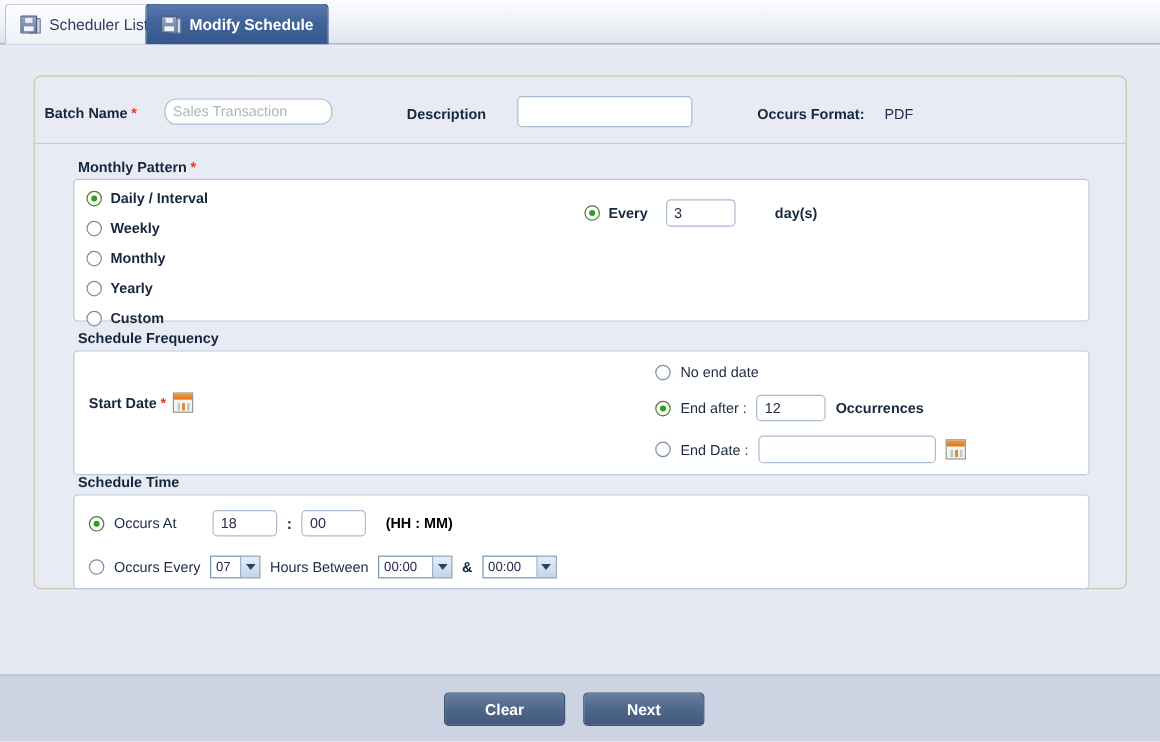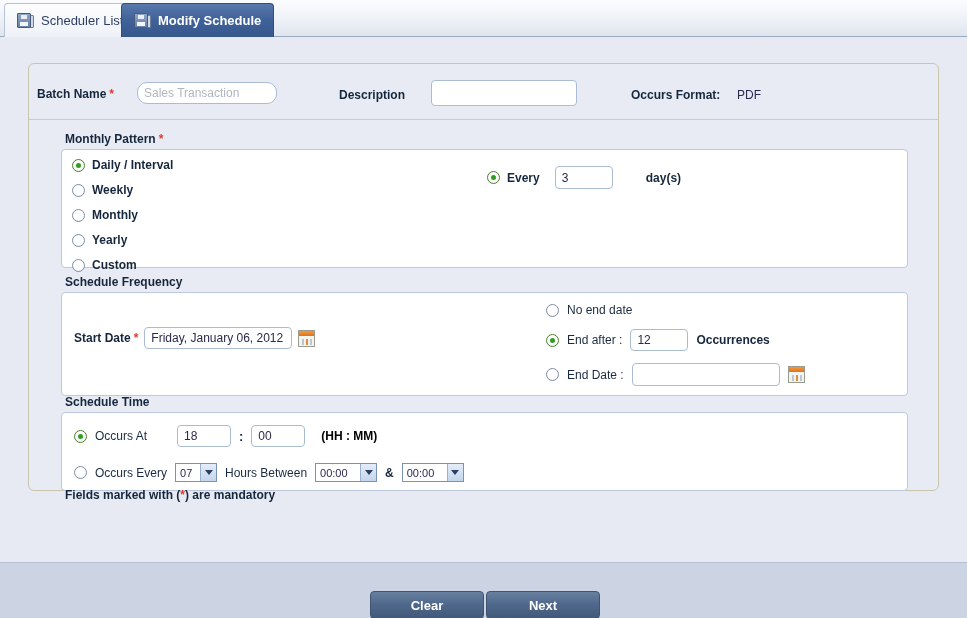--- a/index.html
+++ b/index.html
@@ -307,31 +307,30 @@
     left: 0; top: 562px;
     width: 967px;
     height: 56px;
     background: #ccd3e2;
     border-top: 1px solid #b6bfd2;
     box-sizing: border-box;
   }
   .btn {
     position: absolute;
     top: 14px;
-    width: 114px;
+    width: 101px;
     height: 28px;
     border: 1px solid #3f5472;
     border-radius: 4px;
     background: linear-gradient(to bottom, #68809f 0%, #4e678a 50%, #44597a 100%);
     color: #ffffff;
     font-family: "Liberation Sans", sans-serif;
     font-size: 13px;
     font-weight: bold;
     cursor: pointer;
-    margin-top: 14px;
   }
   #btn-clear { left: 370px; }
   #btn-next  { left: 486px; }
 </style>
 </head>
 <body>
 
 <div class="tabbar">
   <div class="tab tab-inactive">
     <span class="disk-icon">
@@ -410,21 +409,20 @@
   </div>
 
   <div class="group" id="grp-frequency">
     <div class="group-title">Schedule Frequency</div>
     <div class="group-box" id="box-frequency">
 
       <div class="start-row">
         <span class="lbl">
           <span>Start Date</span><span class="req">*</span>
         </span>
-        <input class="txt" id="start-date" type="text" value="Friday, January 06, 2012" style="">
         <span class="cal-icon"></span>
       </div>
 
       <div class="end-col">
         <div class="end-line">
           <span class="radio"></span>
           <span class="rl">No end date</span>
         </div>
         <div class="end-line">
           <span class="radio checked"></span>
@@ -471,22 +469,19 @@
         <span class="amp">&amp;</span>
         <span class="sel sel-time">
           <span>00:00</span>
           <span class="arrow"></span>
         </span>
       </div>
 
     </div>
   </div>
 
-  <div class="mandatory">
-    <span>Fields marked with (</span><span class="star">*</span><span>) are mandatory</span>
-  </div>
 
 </div>
 
 <div class="btnbar">
   <button class="btn" id="btn-clear">Clear</button>
   <button class="btn" id="btn-next">Next</button>
 </div>
 
 </body></html>

